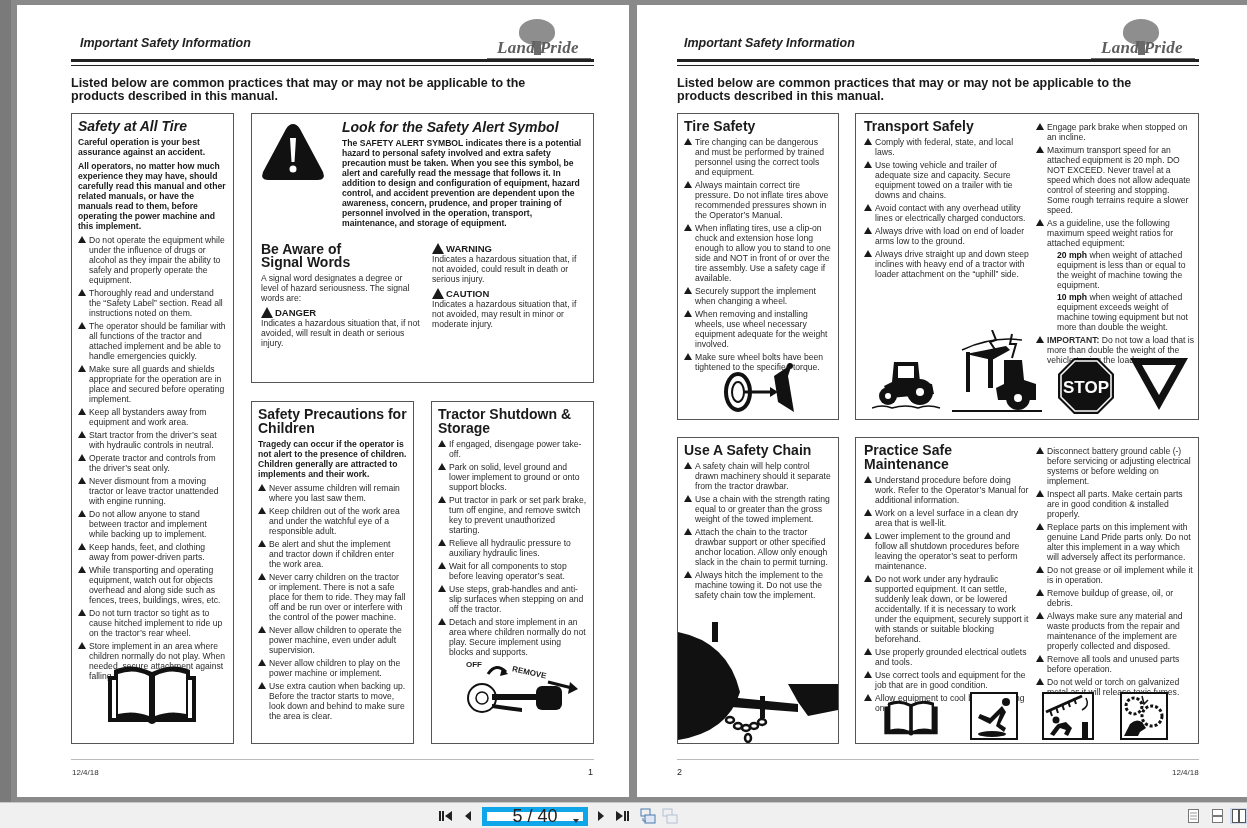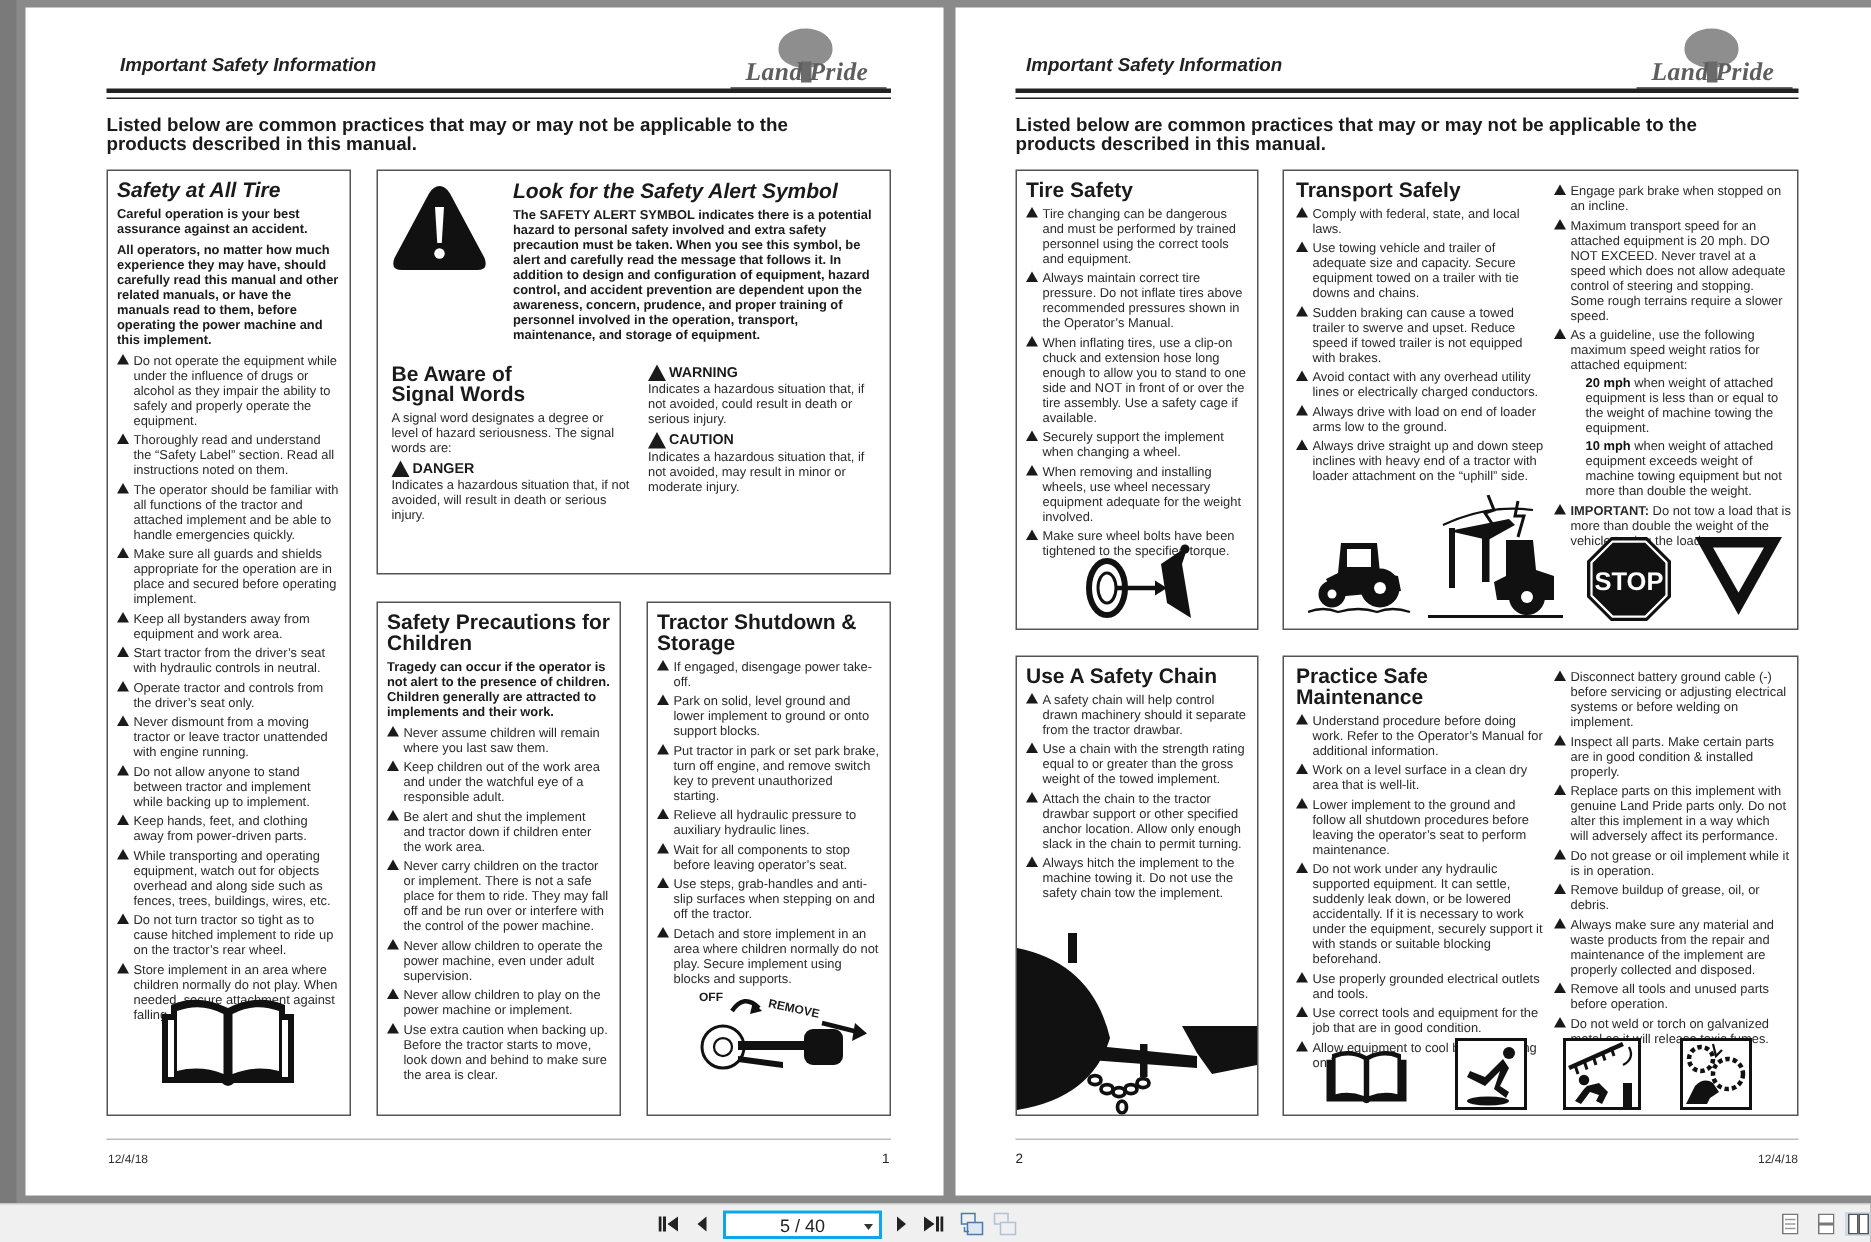--- a/index.html
+++ b/index.html
@@ -27,21 +27,21 @@
 .sub{padding-left:10px;margin-top:2px}
 .sub b{font-weight:bold;color:#111}
 .sig-h{font-size:9.5px;font-weight:bold;margin-top:4px;display:flex;align-items:center;gap:2px;color:#1a1a1a}
 .sig-h .st{display:inline-block;width:0;height:0;border-left:6px solid transparent;border-right:6px solid transparent;border-bottom:11px solid #1a1a1a;position:relative}
 .txt9{font-size:8.6px;line-height:10px;color:#2a2a2a}
 .date{position:absolute;top:763px;font-size:8px;color:#333}
 .pnum{position:absolute;top:762px;font-size:9px;color:#222}
 .foot-rule{position:absolute;top:754px;height:1px;background:#bbb}
 .toolbar{position:absolute;left:0;top:802px;width:1247px;height:26px;background:#f0f0f0;border-top:1px solid #c8c8c8}
 .tb-btn{position:absolute;top:5px;height:16px;display:flex;align-items:center;justify-content:center;font-size:12px;color:#222;cursor:pointer}
-.pgsel{position:absolute;left:482px;top:4px;width:106px;height:19px;background:#fff;border:2px solid #0ea5e9;font-size:12px;display:flex;align-items:center;justify-content:center;color:#222}
+.pgsel{position:absolute;left:482px;top:4px;width:106px;height:19px;background:#fff;border:5px solid #0ea5e9;font-size:18px;display:flex;align-items:center;justify-content:center;color:#222}
 .pgsel .dd{position:absolute;right:4px;top:7px;width:0;height:0;border-left:3px solid transparent;border-right:3px solid transparent;border-top:4px solid #333}
 </style>
 </head>
 <body>
 
 <div class="viewer">
 
   <div class="page" id="pg1">
     <div class="hdr-title" style="left:63px">Important Safety Information</div>
     <div class="logo" style="left:466px">
@@ -192,21 +192,20 @@
         <circle cx="68" cy="4" r="3" fill="#111"></circle>
       </svg>
     </div>
 
     <div class="box" style="left:218px;top:108px;width:344px;height:307px">
       <div style="position:absolute;left:8px;top:5px;width:168px">
         <h2>Transport Safely</h2>
         <ul class="bl">
           <li><span class="tri"></span><span>Comply with federal, state, and local laws.</span></li>
           <li><span class="tri"></span><span>Use towing vehicle and trailer of adequate size and capacity. Secure equipment towed on a trailer with tie downs and chains.</span></li>
-          <li><span class="tri"></span><span>Sudden braking can cause a towed trailer to swerve and upset. Reduce speed if towed trailer is not equipped with brakes.</span></li>
           <li><span class="tri"></span><span>Avoid contact with any overhead utility lines or electrically charged conductors.</span></li>
           <li><span class="tri"></span><span>Always drive with load on end of loader arms low to the ground.</span></li>
           <li><span class="tri"></span><span>Always drive straight up and down steep inclines with heavy end of a tractor with loader attachment on the “uphill” side.</span></li>
         </ul>
       </div>
       <div style="position:absolute;left:180px;top:8px;width:158px">
         <ul class="bl">
           <li><span class="tri"></span><span>Engage park brake when stopped on an incline.</span></li>
           <li><span class="tri"></span><span>Maximum transport speed for an attached equipment is 20 mph. DO NOT EXCEED. Never travel at a speed which does not allow adequate control of steering and stopping. Some rough terrains require a slower speed.</span></li>
           <li><span class="tri"></span><span>As a guideline, use the following maximum speed weight ratios for attached equipment:</span>

